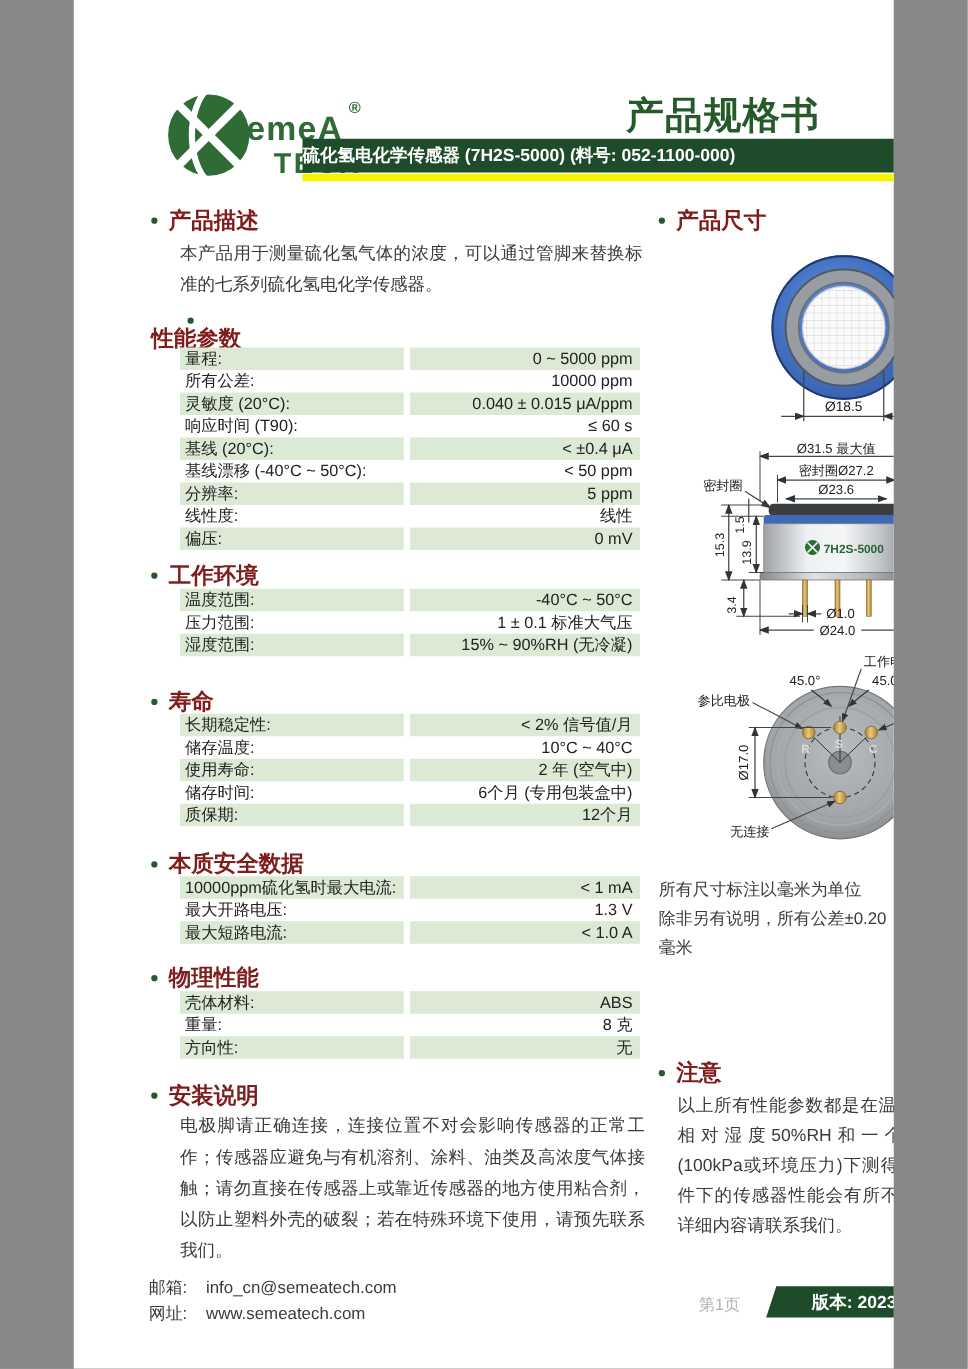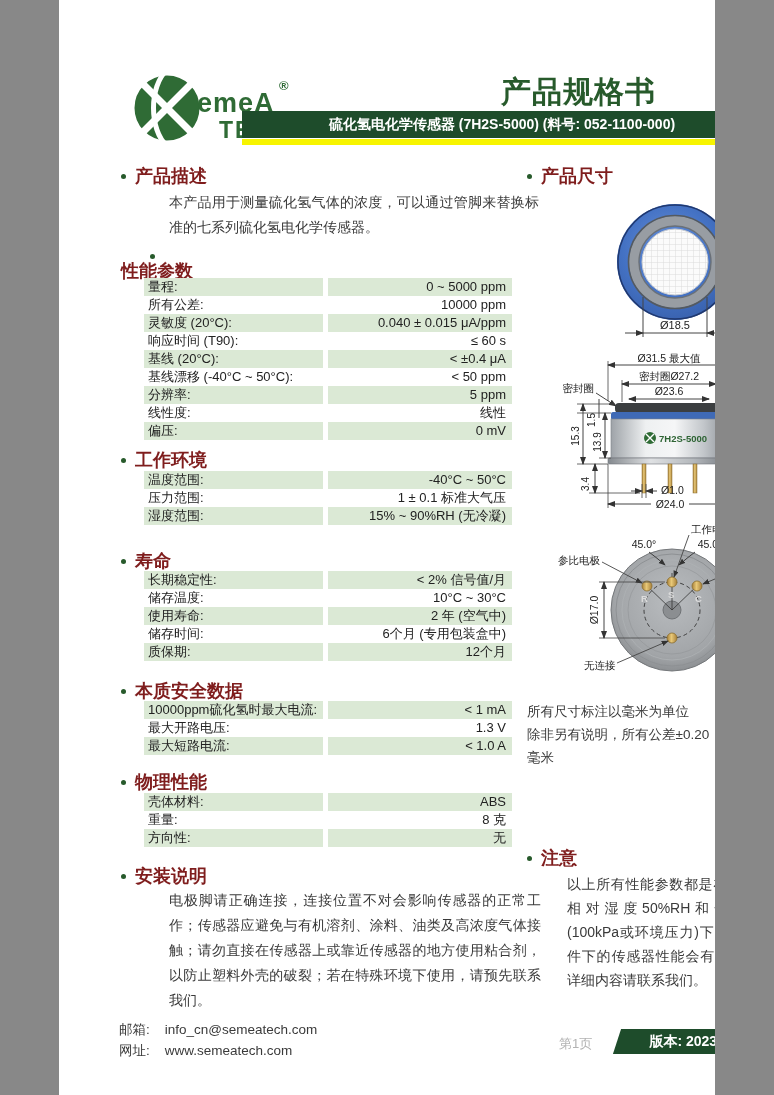--- a/index.html
+++ b/index.html
@@ -3,31 +3,31 @@
 <meta charset="utf-8">
 <style>
   html,body{margin:0;padding:0;background:#888;}
   .page{
     position:relative;width:656px;height:1095px;background:#ffffff;margin:0 auto;
     font-family:"Liberation Sans","DejaVu Sans",sans-serif;color:#333;overflow:hidden;
   }
   
   .doc-title{position:absolute;top:72px;right:59px;font-size:30px;font-weight:bold;color:#275a2b;letter-spacing:1px;}
   .banner{position:absolute;left:183px;top:111px;width:532px;height:27px;background:#1e4c2b;color:#fff;
-    font-size:14px;font-weight:bold;line-height:27px;text-align:center;padding-right:12px;box-sizing:border-box;}
+    font-size:14px;font-weight:bold;line-height:27px;text-align:left;padding-right:12px;box-sizing:border-box;}
   .banner-underline{position:absolute;left:183px;top:139px;width:532px;height:6px;background:#f7f400;}
   .logo{position:absolute;left:72px;top:60px;width:170px;height:105px;}
   .logo .wordmark{position:absolute;left:66px;top:30px;color:#2f6b35;font-weight:bold;line-height:1;}
   .logo .w1{font-size:27px;letter-spacing:1px;}
   .logo .w2{font-size:23px;letter-spacing:2px;margin-left:22px;margin-top:2px;}
   .logo .reg{position:absolute;left:148px;top:18px;font-size:13px;color:#2f6b35;font-weight:bold;}
   
   .heading{position:absolute;font-size:18px;font-weight:bold;color:#7f1d1d;display:flex;align-items:center;}
   .heading .bullet{width:5px;height:5px;border-radius:50%;background:#275a2b;margin-right:9px;flex:0 0 auto;}
-  .bodytext{position:absolute;font-size:14px;line-height:25px;color:#3a3a3a;text-align:justify;margin-left:25px;}
+  .bodytext{position:absolute;font-size:14px;line-height:25px;color:#3a3a3a;text-align:justify;}
   
   .spec-table{position:absolute;width:368px;font-size:13px;color:#222;}
   .spec-row{display:flex;height:18px;line-height:18px;}
   .spec-row:nth-child(odd) .spec-label,
   .spec-row:nth-child(odd) .spec-value{background:#dbe9d5;}
   .spec-label{width:179px;padding-left:4px;box-sizing:border-box;margin-right:5px;white-space:nowrap;overflow:hidden;}
   .spec-value{flex:1;text-align:right;padding-right:6px;box-sizing:border-box;white-space:nowrap;}
   
   .drawing{position:absolute;left:460px;top:196px;}
   .dim-notes{position:absolute;left:468px;top:700px;font-size:13.5px;line-height:23px;color:#3a3a3a;}
@@ -140,21 +140,21 @@
     <span class="bullet"></span>
     <span>寿命</span>
   </div>
   <div class="spec-table" style="left:85px;top:571px;">
       <div class="spec-row">
         <div class="spec-label">长期稳定性:</div>
         <div class="spec-value">&lt; 2% 信号值/月</div>
       </div>
       <div class="spec-row">
         <div class="spec-label">储存温度:</div>
-        <div class="spec-value">10°C ~ 30°C</div>
+        <div class="spec-value">10°C ~ 40°C</div>
       </div>
       <div class="spec-row">
         <div class="spec-label">使用寿命:</div>
         <div class="spec-value">2 年 (空气中)</div>
       </div>
       <div class="spec-row">
         <div class="spec-label">储存时间:</div>
         <div class="spec-value">6个月 (专用包装盒中)</div>
       </div>
       <div class="spec-row">

